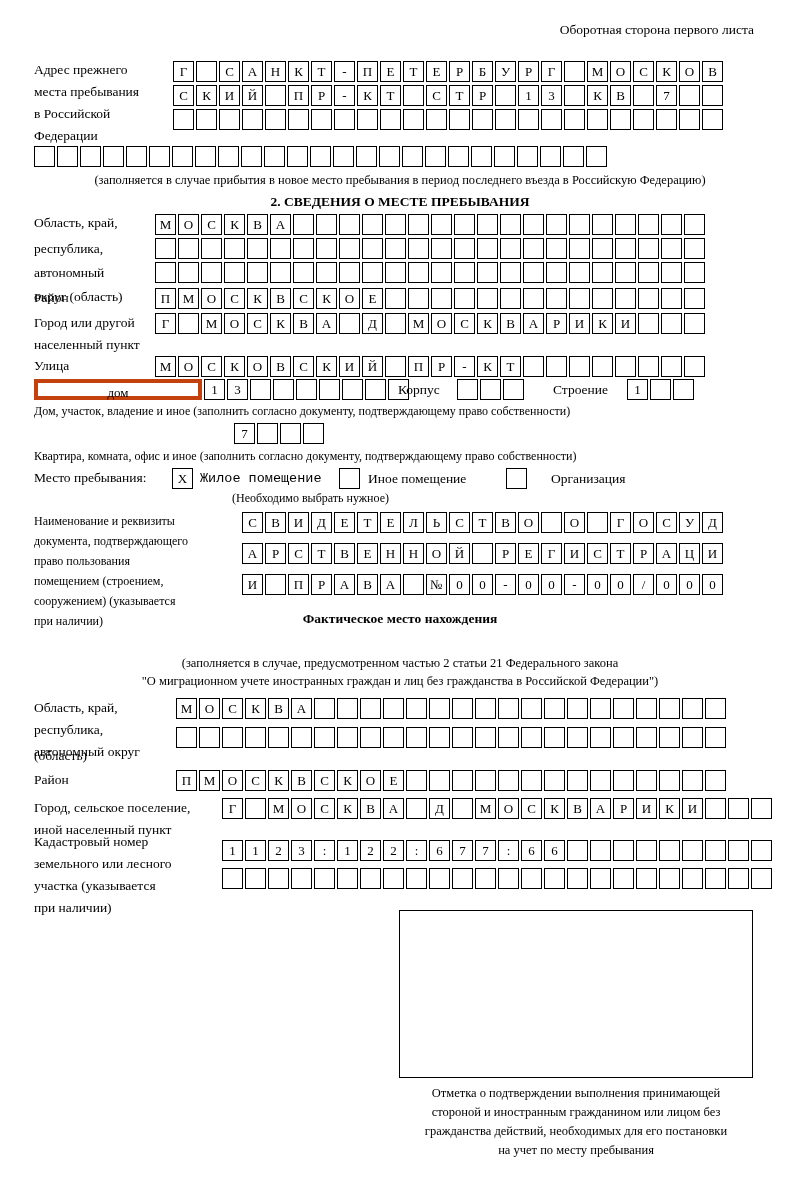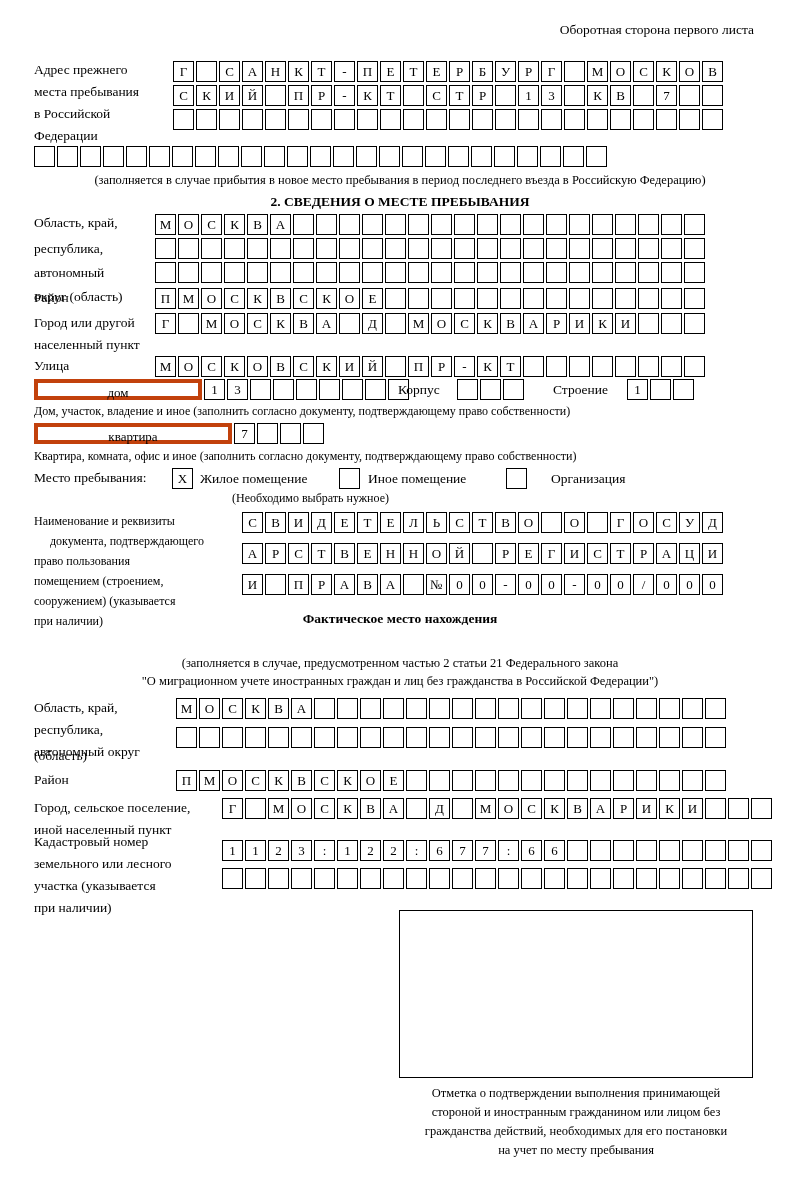--- a/index.html
+++ b/index.html
@@ -399,40 +399,39 @@
     <div class="cell"></div>
   </div>
   <div class="inline-label" style="left:553px; top:379px;">Строение</div>
   <div class="cells" style="left:627px; top:379px;">
     <div class="cell">1</div>
     <div class="cell"></div>
     <div class="cell"></div>
   </div>
   <div class="label-small" style="position:absolute; left:34px; top:404px;">Дом, участок, владение и иное (заполнить согласно документу, подтверждающему право собственности)</div>
 
-  <div class="txtbox" style="left:34px; top:423px; width:198px;">квартира</div>
   <div class="cells" style="left:234px; top:423px;">
     <div class="cell">7</div>
     <div class="cell"></div>
     <div class="cell"></div>
     <div class="cell"></div>
   </div>
   <div class="label-small" style="position:absolute; left:34px; top:449px;">Квартира, комната, офис и иное (заполнить согласно документу, подтверждающему право собственности)</div>
 
   <div class="label" style="position:absolute; left:34px; top:470px;">Место пребывания:</div>
   <div class="cell" style="position:absolute; left:172px; top:468px; margin:0;">X</div>
-  <div class="inline-label" style="left:200px; top:468px;">Жилое помещение</div>
+  <div class="inline-label" style="left:200px; top:468px;font-family:Liberation Mono, monospace;">Жилое помещение</div>
   <div class="cell" style="position:absolute; left:339px; top:468px; margin:0;"></div>
   <div class="inline-label" style="left:368px; top:468px;">Иное помещение</div>
   <div class="cell" style="position:absolute; left:506px; top:468px; margin:0;"></div>
   <div class="inline-label" style="left:551px; top:468px;">Организация</div>
   <div class="label-small" style="position:absolute; left:232px; top:491px;">(Необходимо выбрать нужное)</div>
 
   <div class="label-small" style="position:absolute; left:34px; top:514px;">Наименование и реквизиты</div>
-  <div class="label-small" style="position:absolute; left:34px; top:534px;margin-left:16px;">документа, подтверждающего</div>
+  <div class="label-small" style="position:absolute; left:34px; top:534px;">документа, подтверждающего</div>
   <div class="label-small" style="position:absolute; left:34px; top:554px;">право пользования</div>
   <div class="label-small" style="position:absolute; left:34px; top:574px;">помещением (строением,</div>
   <div class="label-small" style="position:absolute; left:34px; top:594px;">сооружением) (указывается</div>
   <div class="label-small" style="position:absolute; left:34px; top:614px;">при наличии)</div>
 
   <div class="cells" style="left:242px; top:512px;">
     <div class="cell">С</div>
     <div class="cell">В</div>
     <div class="cell">И</div>
     <div class="cell">Д</div>

